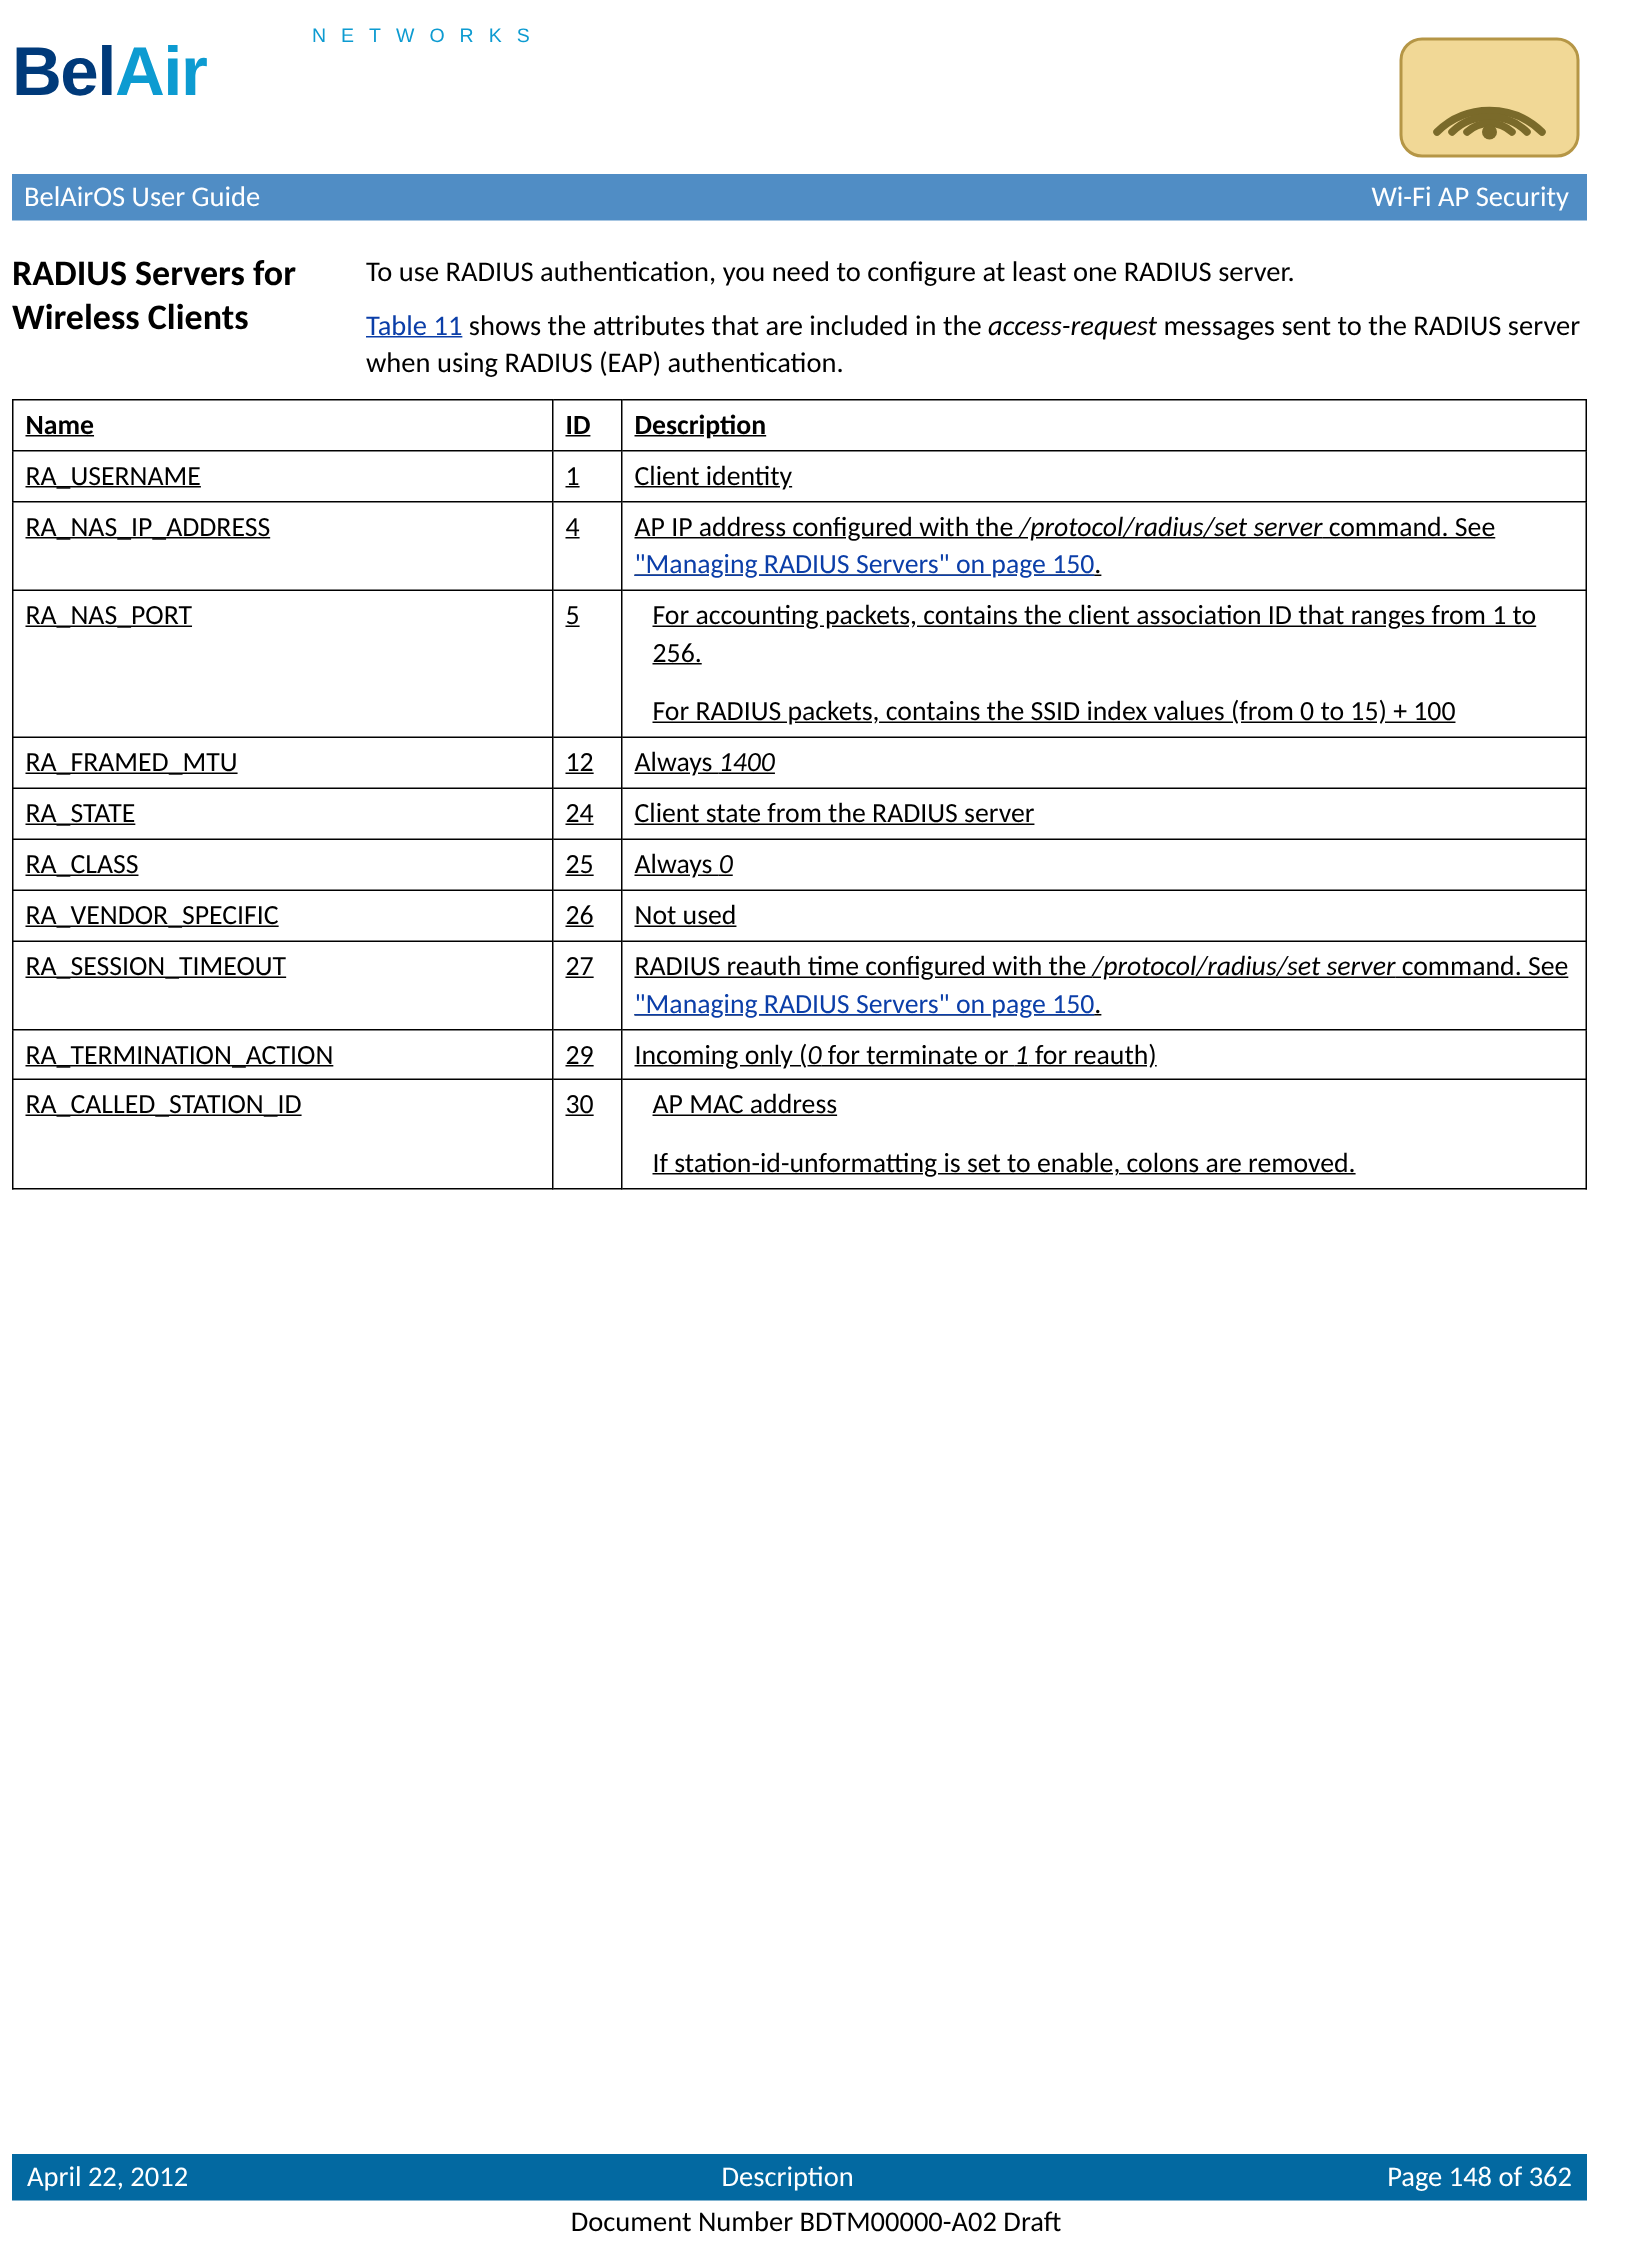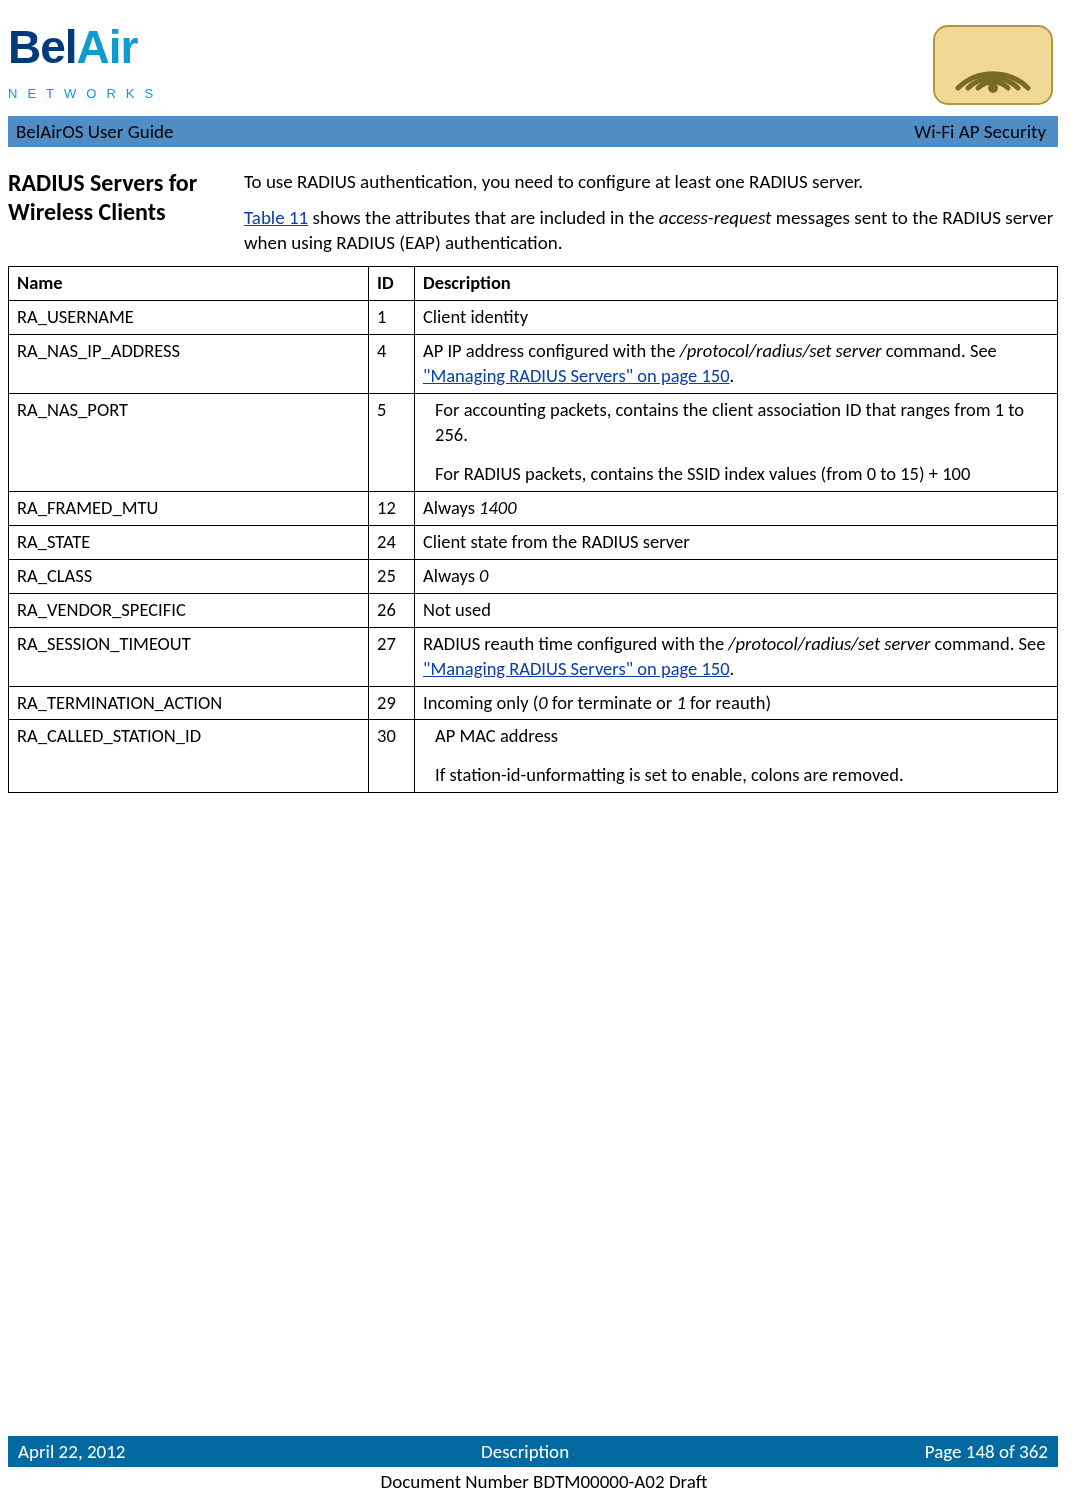--- a/index.html
+++ b/index.html
@@ -18,21 +18,21 @@
     padding: 20px 30px 0 8px;
   }
   .header {
     display: flex;
     justify-content: space-between;
     align-items: flex-start;
     padding: 0 0 6px 0;
   }
   .logo-left {
     display: flex;
-    flex-direction: column;
+    flex-direction: row;
     align-items: flex-start;
   }
   .logo-belair {
     width: 200px;
     height: 70px;
     position: relative;
   }
   .logo-belair .bel {
     font-size: 46px;
     font-weight: bold;
@@ -58,21 +58,21 @@
     width: 130px;
     height: 90px;
     position: relative;
   }
   .logo-right svg { width: 100%; height: 100%; }
   .bar {
     display: flex;
     justify-content: space-between;
     align-items: center;
     background: #508dc5;
-    color: #000000;
+    color: #ffffff;
     padding: 4px 12px 4px 8px;
     font-size: 19px;
   }
   .content {
     display: flex;
     gap: 26px;
     margin-top: 22px;
     padding-left: 0;
   }
   .section-title {
@@ -91,20 +91,21 @@
   .italic { font-style: italic; }
   .table-caption {
     font-weight: bold;
     font-size: 19px;
     margin: 18px 0 6px 0;
   }
   table.radius {
     width: 100%;
     border-collapse: collapse;
     font-size: 18.5px;
+    text-decoration: underline;
   }
   table.radius th, table.radius td {
     border: 1px solid #000;
     padding: 4px 8px;
     text-align: left;
     vertical-align: top;
     line-height: 1.35;
   }
   table.radius th {
     font-weight: bold;

